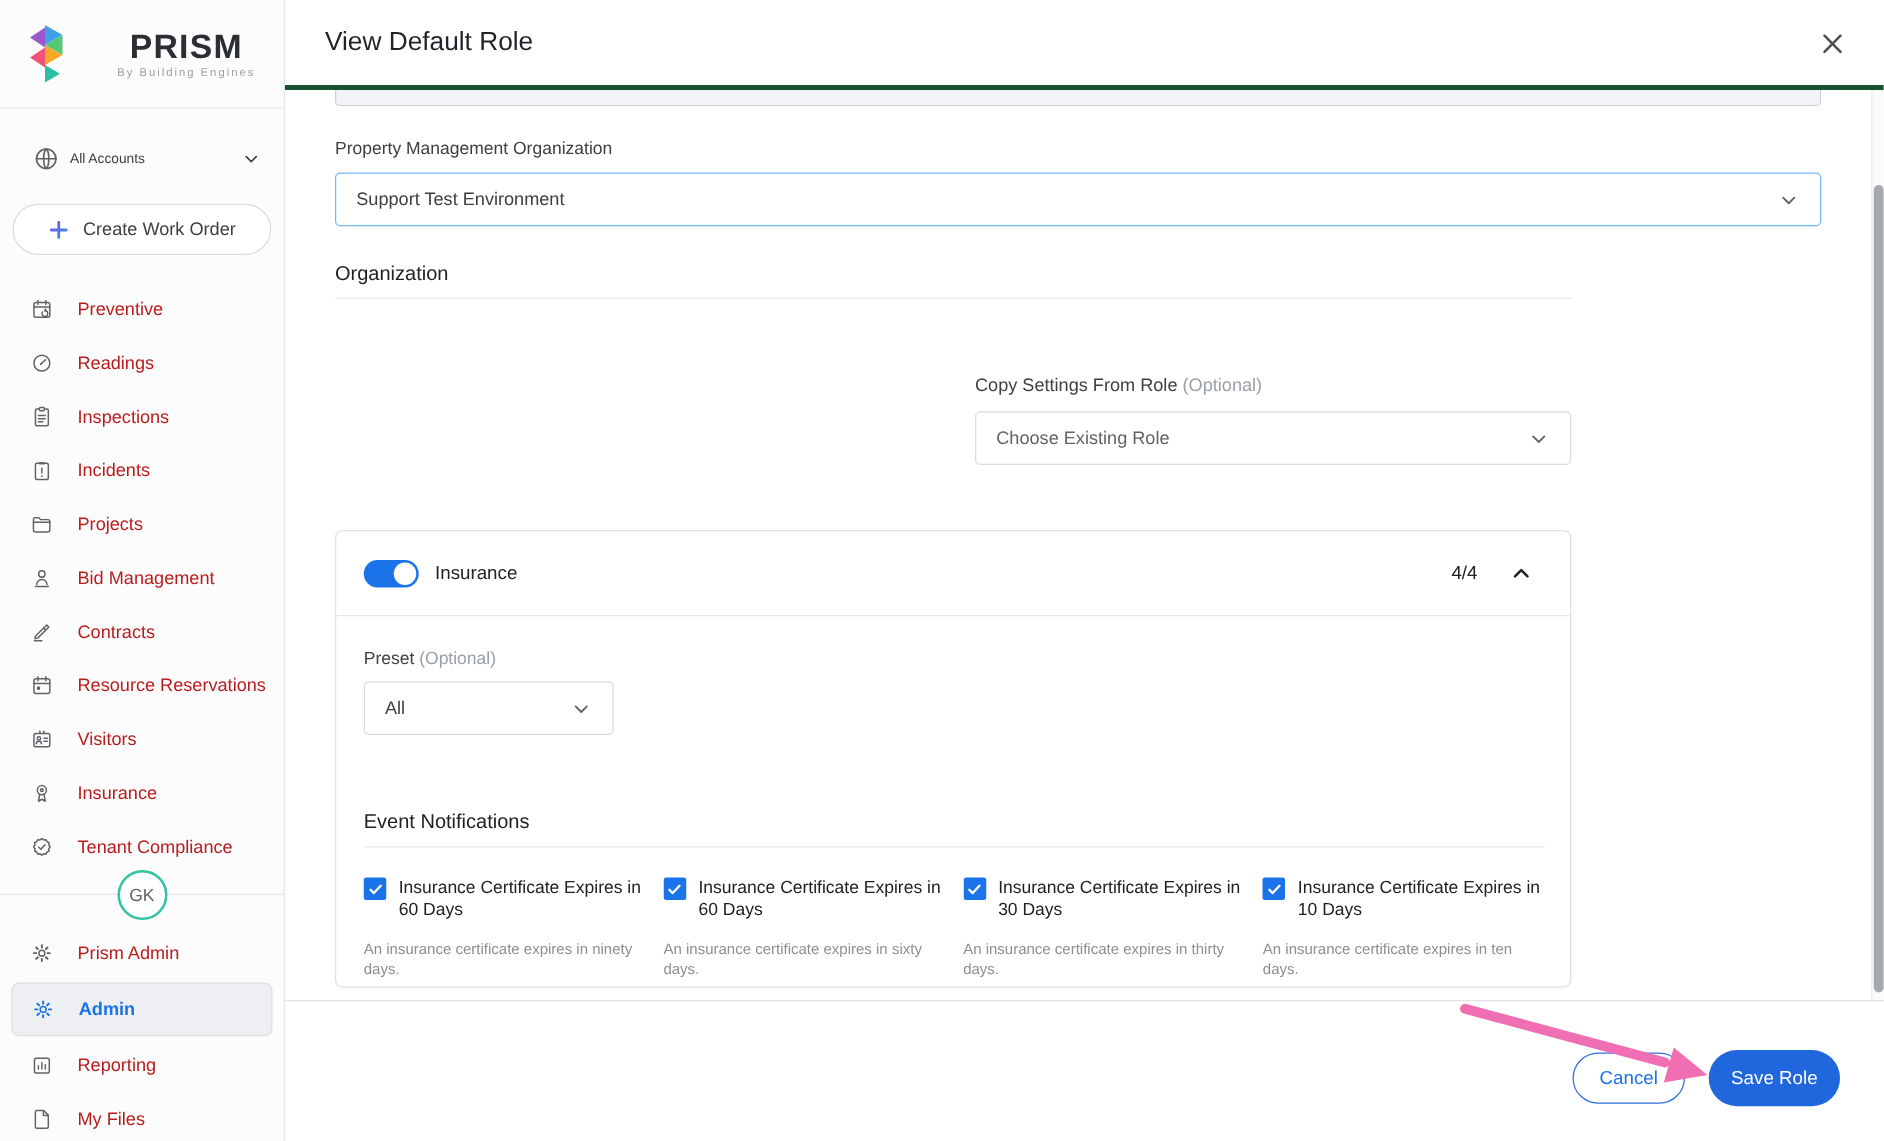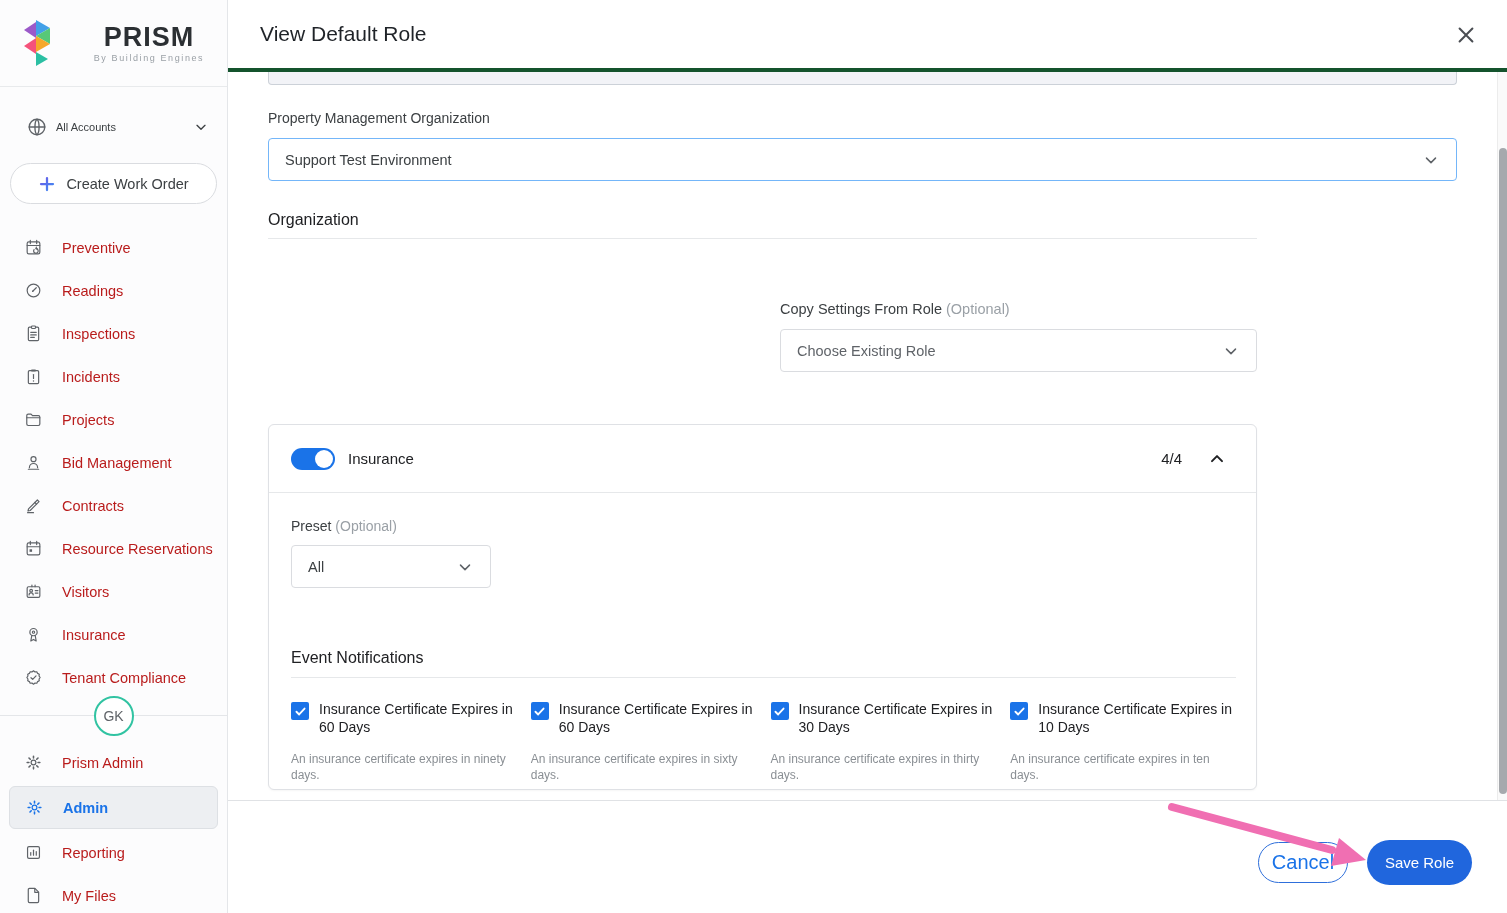--- a/index.html
+++ b/index.html
@@ -92,21 +92,21 @@
   .scrollbar-track { position:absolute; right:0; top:0; width:10px; height:728px;
     background:#fafafa; border-left:1px solid #ececec; }
   .scrollbar-thumb { position:absolute; left:1px; top:76px; width:8px; height:646px;
     border-radius:4px; background:#a6a9ad; cursor:pointer; }
 
   
   .modal-footer { position:absolute; left:0; top:800px; width:1279px; height:113px;
     background:#fff; border-top:1px solid #e0e2e5; }
   .cancel-btn { position:absolute; left:1030px; top:41px; width:90px; height:41px;
     border:1px solid #2e6fdb; border-radius:21px; background:#fff; color:#1a73e8;
-    font-size:20px; font-family:inherit; cursor:pointer; }
+    font-size:15px; font-family:inherit; cursor:pointer; }
   .save-btn { position:absolute; left:1139px; top:39px; width:105px; height:45px;
     border:none; border-radius:23px; background:#2066dd; color:#fff;
     font-size:15px; font-family:inherit; cursor:pointer; }
 
   .annotation-layer { position:absolute; left:0; top:0; width:1507px; height:913px;
     pointer-events:none; z-index:10; }
 
   svg.ic { stroke:#5f6368; stroke-width:1.5; fill:none; stroke-linecap:round; stroke-linejoin:round; }
   .nav-item.active svg.ic { stroke:#1a73e8; }
 </style>

